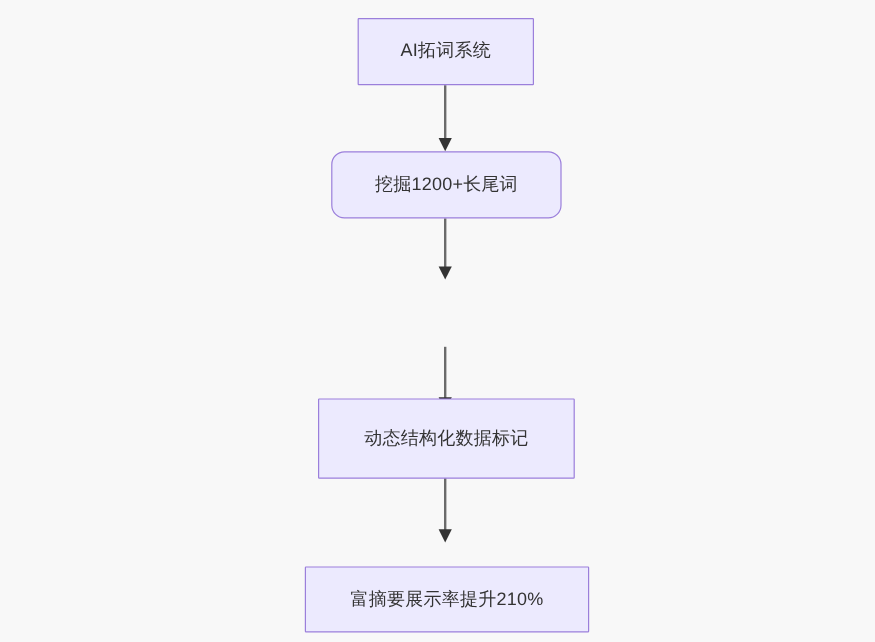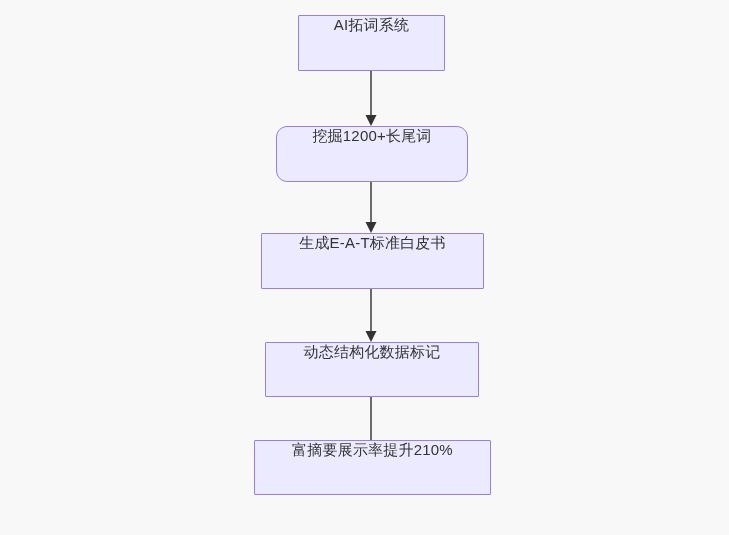--- a/index.html
+++ b/index.html
@@ -18,21 +18,21 @@
     position: relative;
     width: 729px;
     height: 535px;
   }
   .node {
     position: absolute;
     box-sizing: border-box;
     background: #eceafe;
     border: 1.5px solid #9b7fdb;
     display: flex;
-    align-items: flex-start;
+    align-items: center;
     justify-content: center;
     color: #333333;
     font-size: 15px;
     letter-spacing: 0.2px;
     line-height: 1.2;
     white-space: nowrap;
     border-radius: 1px;
   }
   .node-label {
     display: block;
@@ -78,25 +78,22 @@
   </svg>
 
   <div class="node" style="left:298px; top:15px; width:147px; height:56px;">
     <span class="node-label">AI拓词系统</span>
   </div>
 
   <div class="node" style="left:276px; top:126px; width:192px; height:56px;border-radius:11px;">
     <span class="node-label">挖掘1200+长尾词</span>
   </div>
 
-  <div class="node" style="left:261px; top:233px; width:223px; height:56px;">
-    <span class="node-label">生成E-A-T标准白皮书</span>
-  </div>
 
-  <div class="node" style="left:265px; top:342px; width:214px; height:55px;">
+  <div class="node" style="left:265px; top:332px; width:214px; height:67px;">
     <span class="node-label">动态结构化数据标记</span>
   </div>
 
-  <div class="node" style="left:254px; top:440px; width:237px; height:55px;">
+  <div class="node" style="left:254px; top:472px; width:237px; height:55px;">
     <span class="node-label">富摘要展示率提升210%</span>
   </div>
 
 </div>
 
 </body></html>

